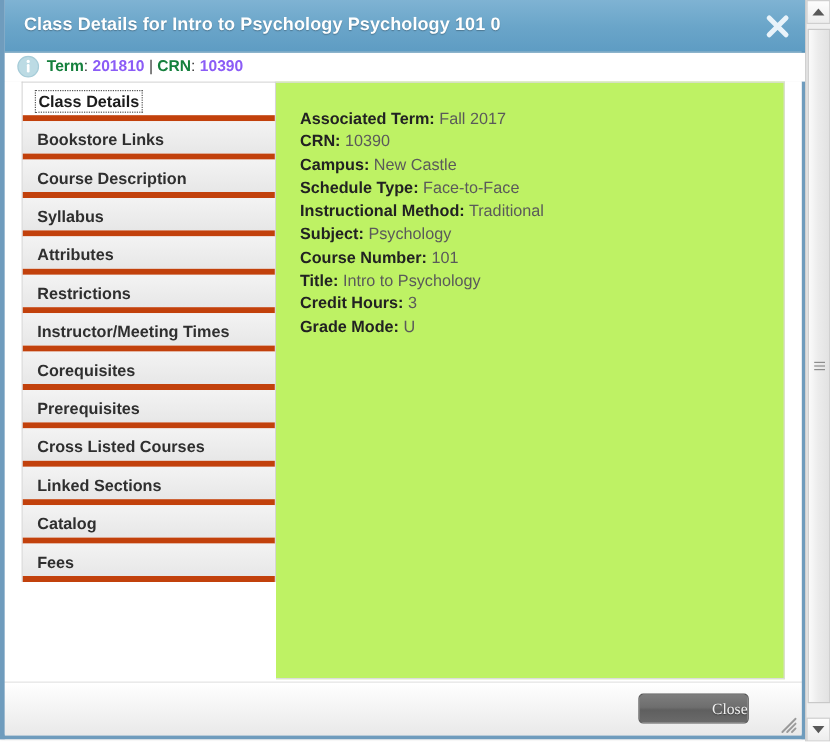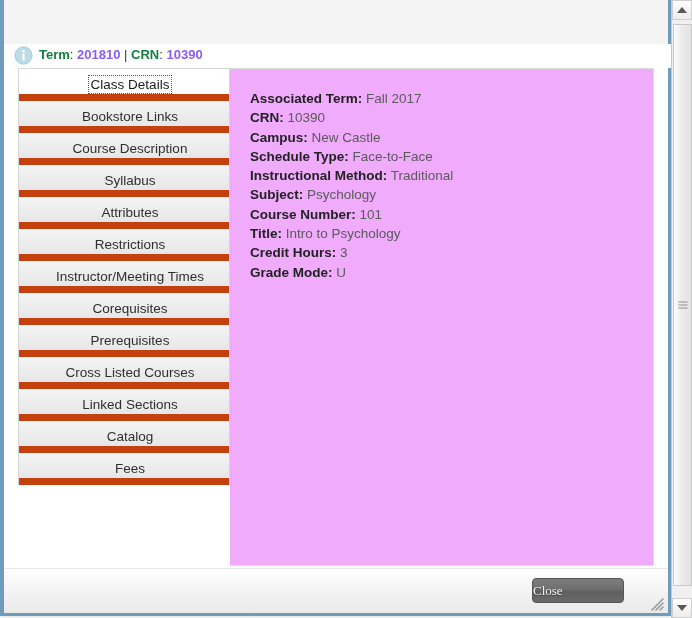--- a/index.html
+++ b/index.html
@@ -120,28 +120,27 @@
     border-bottom: none;
     box-sizing: border-box;
     background: #ffffff;
   }
   .tab-item {
     height: 32px;
     line-height: 32px;
     box-sizing: border-box;
     padding-left: 12px;
     font-size: 13.5px;
-    font-weight: normal;
+    font-weight: bold;
     color: #2f2f2f;
     background: linear-gradient(to bottom, #f3f3f3 0%, #e7e7e7 100%);
-    border-bottom: 7px solid #c2410c;
+    border-bottom: 5px solid #c2410c;
     cursor: pointer;
     white-space: nowrap;
     overflow: hidden;
-    text-align: center;
   }
   .tab-item.selected {
     background: #ffffff;
     color: #1c1c1c;
   }
   .tab-item.selected .tab-label {
     outline: 1px dotted #555555;
     outline-offset: 1px;
     padding: 0 1px;
   }
@@ -149,21 +148,21 @@
   
   #content-panel {
     position: absolute;
     left: 226px;
     top: 0px;
     width: 424px;
     height: 498px;
     box-sizing: border-box;
     border: 1px solid #dcdcdc;
     border-left: none;
-    background: #f0abfc;
+    background: #bef264;
     overflow: hidden;
   }
   #detail-list {
     margin: 0;
     padding: 20px 0 0 20px;
     list-style: none;
   }
   #detail-list li {
     font-size: 13.5px;
     line-height: 19.3px;
@@ -194,21 +193,21 @@
     top: 9px;
     width: 92px;
     height: 25px;
     box-sizing: border-box;
     border: 1px solid #555555;
     border-radius: 4px;
     background: linear-gradient(to bottom, #7d7d7d 0%, #6e6e6e 45%, #5f5f5f 55%, #6a6a6a 100%);
     color: #f2f2f2;
     font-size: 13px;
     font-family: "Liberation Serif", serif;
-    text-align: left;
+    text-align: right;
     line-height: 23px;
     cursor: pointer;
     text-shadow: 0 1px 1px rgba(0,0,0,.4);
   }
   #resize-grip {
     position: absolute;
     right: 4px;
     bottom: 2px;
     width: 16px;
     height: 16px;
@@ -281,20 +280,28 @@
     background: #8d8d8d;
   }
 </style>
 </head>
 <body>
 
 <div id="page">
 
   <div id="dialog">
 
+    <div id="titlebar">
+      <div class="title-text">Class Details for Intro to Psychology Psychology 101 0</div>
+      <div id="close-x">
+        <svg width="26" height="26" viewBox="0 0 26 26" aria-hidden="true">
+          <path d="M6 6 L20 20 M20 6 L6 20" stroke="#e9f3fa" stroke-width="4.2" stroke-linecap="round" fill="none"></path>
+        </svg>
+      </div>
+    </div>
 
     <div id="term-strip">
       <div id="info-icon">
         <svg width="19" height="19" viewBox="0 0 19 19" aria-hidden="true">
           <circle cx="9.5" cy="9.5" r="8.6" fill="#bcdbe4" stroke="#a6ccd8" stroke-width="1"></circle>
           <rect x="8.4" y="7.4" width="2.2" height="7" rx="1" fill="#ffffff"></rect>
           <circle cx="9.5" cy="5.2" r="1.35" fill="#ffffff"></circle>
         </svg>
       </div>
       <div id="term-text">

